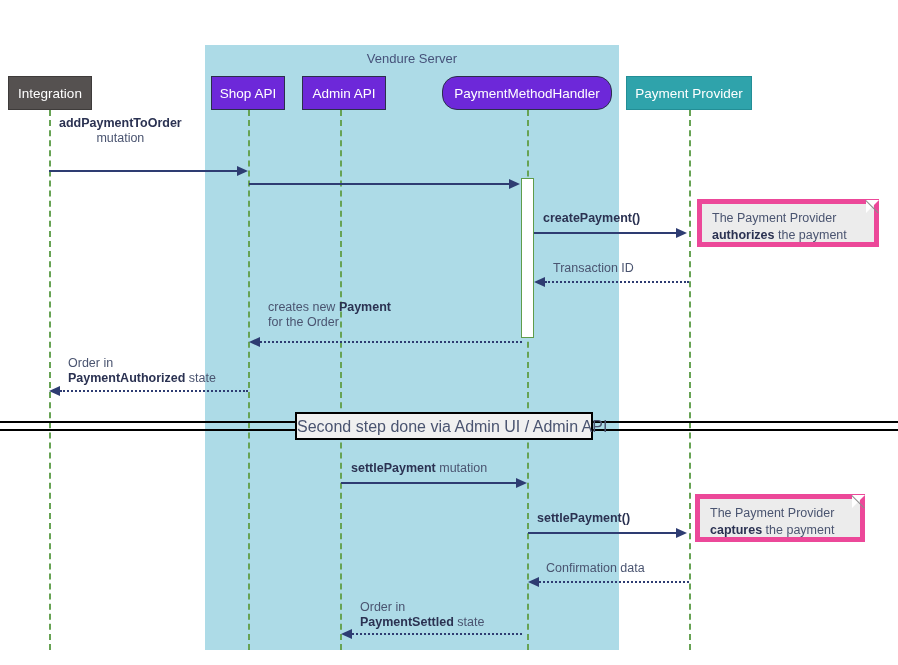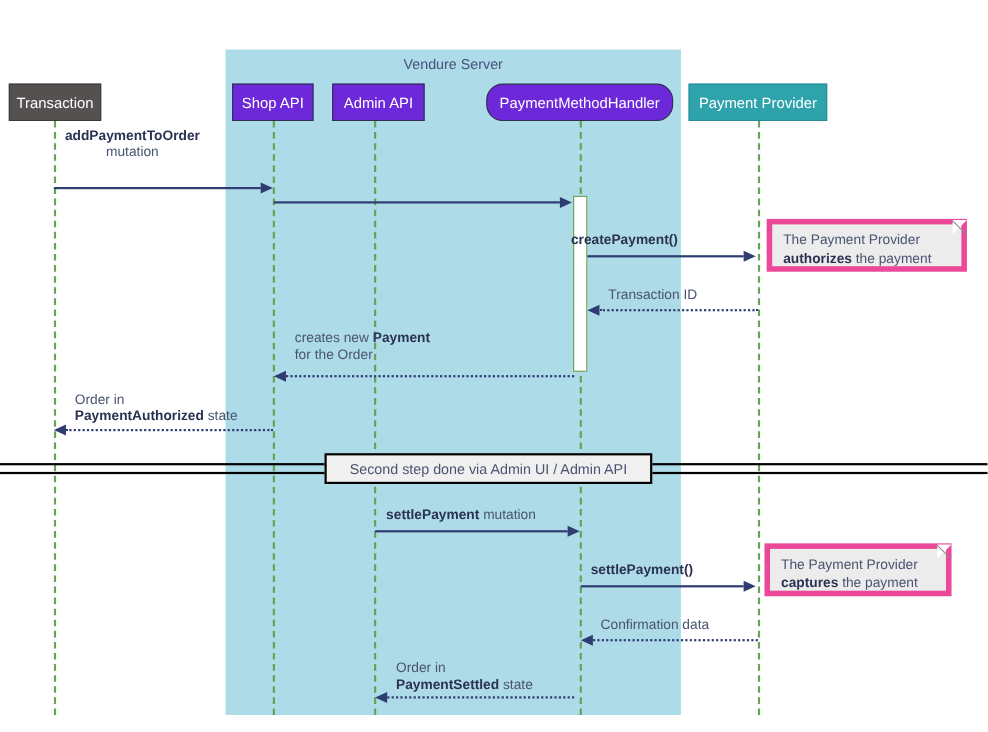--- a/index.html
+++ b/index.html
@@ -123,21 +123,21 @@
 
   
   .divider-line {
     height: 0;
     border-top: 2px solid #000000;
   }
   .divider-box {
     background: #f0f0f0;
     border: 2px solid #000000;
     box-sizing: border-box;
-    font-size: 13px;
+    font-size: 16px;
     color: #4a5470;
     text-align: center;
     line-height: 26px;
     white-space: nowrap;
   }
 </style>
 </head>
 <body>
 
 <div id="stage">
@@ -145,21 +145,21 @@
 
   <div class="abs group-box" style="left:205px; top:45px; width:414px; height:605px;"></div>
   <div class="abs group-label" style="left:205px; top:51px; width:414px;">Vendure Server</div>
 
   <div class="abs lifeline" style="left:49px; top:110px; height:540px;"></div>
   <div class="abs lifeline" style="left:248px; top:110px; height:540px;"></div>
   <div class="abs lifeline" style="left:340px; top:110px; height:540px;"></div>
   <div class="abs lifeline" style="left:527px; top:110px; height:540px;"></div>
   <div class="abs lifeline" style="left:689px; top:110px; height:540px;"></div>
 
-  <div class="abs participant p-gray" style="left:8px; top:76px; width:84px;">Transaction</div>
+  <div class="abs participant p-gray" style="left:8px; top:76px; width:84px;">Integration</div>
 
   <div class="abs participant p-dark" style="left:211px; top:76px; width:74px;">Shop API</div>
 
   <div class="abs participant p-dark" style="left:302px; top:76px; width:84px;">Admin API</div>
 
   <div class="abs participant p-dark" style="left:442px; top:76px; width:170px;border-radius:15px;">PaymentMethodHandler</div>
 
   <div class="abs participant p-teal" style="left:626px; top:76px; width:126px;">Payment Provider</div>
 
   <div class="abs activation" style="left:521px; top:178px; width:13px; height:160px;"></div>
@@ -167,21 +167,21 @@
   <div class="abs msg-label" style="left:59px; top:116px;text-align:center;">
     <div><b>addPaymentToOrder</b></div>
     <div><span>mutation</span></div>
   </div>
   <div class="abs msg-line" style="left:49px; top:170px; width:188px;"></div>
   <div class="abs arrow-head arrow-right" style="left:237px; top:166px;"></div>
 
   <div class="abs msg-line" style="left:249px; top:183px; width:260px;"></div>
   <div class="abs arrow-head arrow-right" style="left:509px; top:179px;"></div>
 
-  <div class="abs msg-label" style="left:519px; top:211px;">
+  <div class="abs msg-label" style="left:543px; top:211px;">
     <b>createPayment()</b>
   </div>
   <div class="abs msg-line" style="left:534px; top:232px; width:142px;"></div>
   <div class="abs arrow-head arrow-right" style="left:676px; top:228px;"></div>
 
   <div class="abs note" style="left:697px; top:199px; width:182px; height:48px;">
     <div>The Payment Provider</div>
     <div>
       <b>authorizes</b><span> the payment</span>
     </div>

